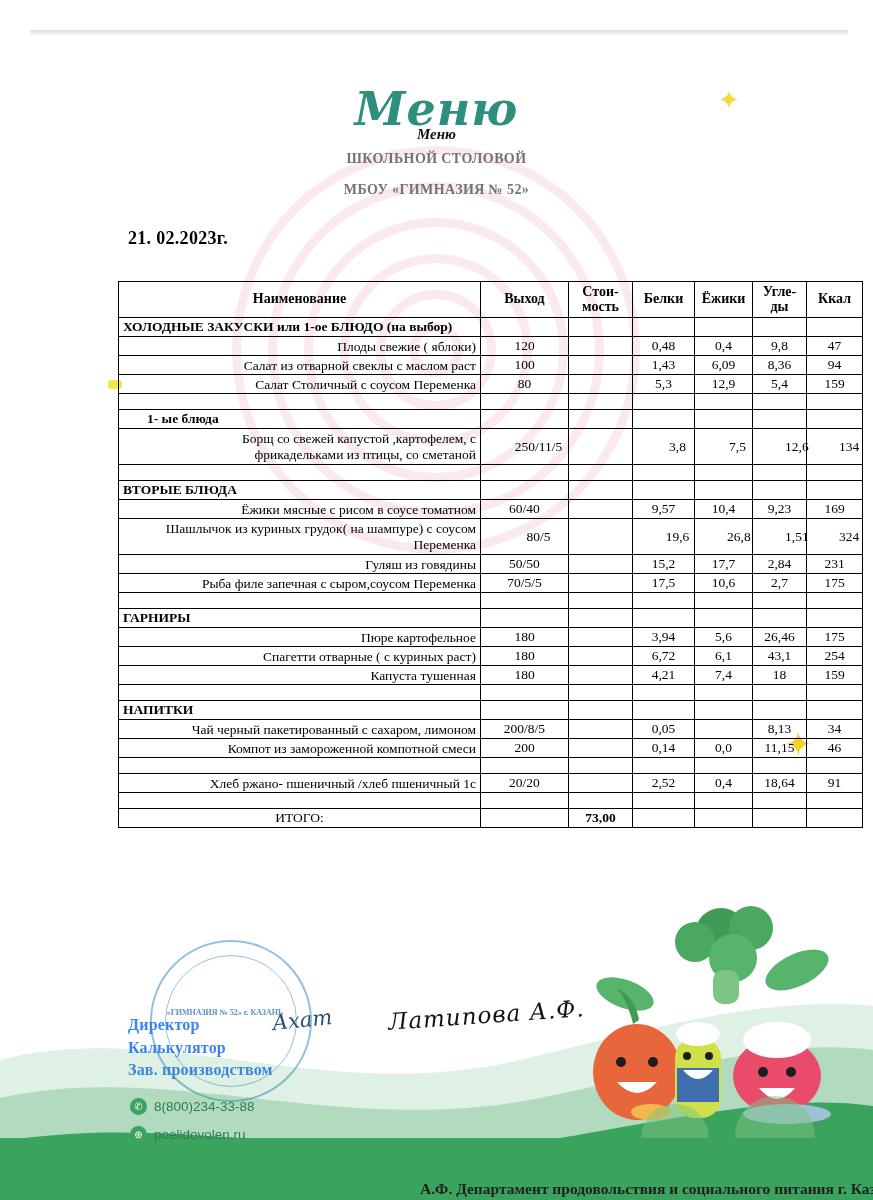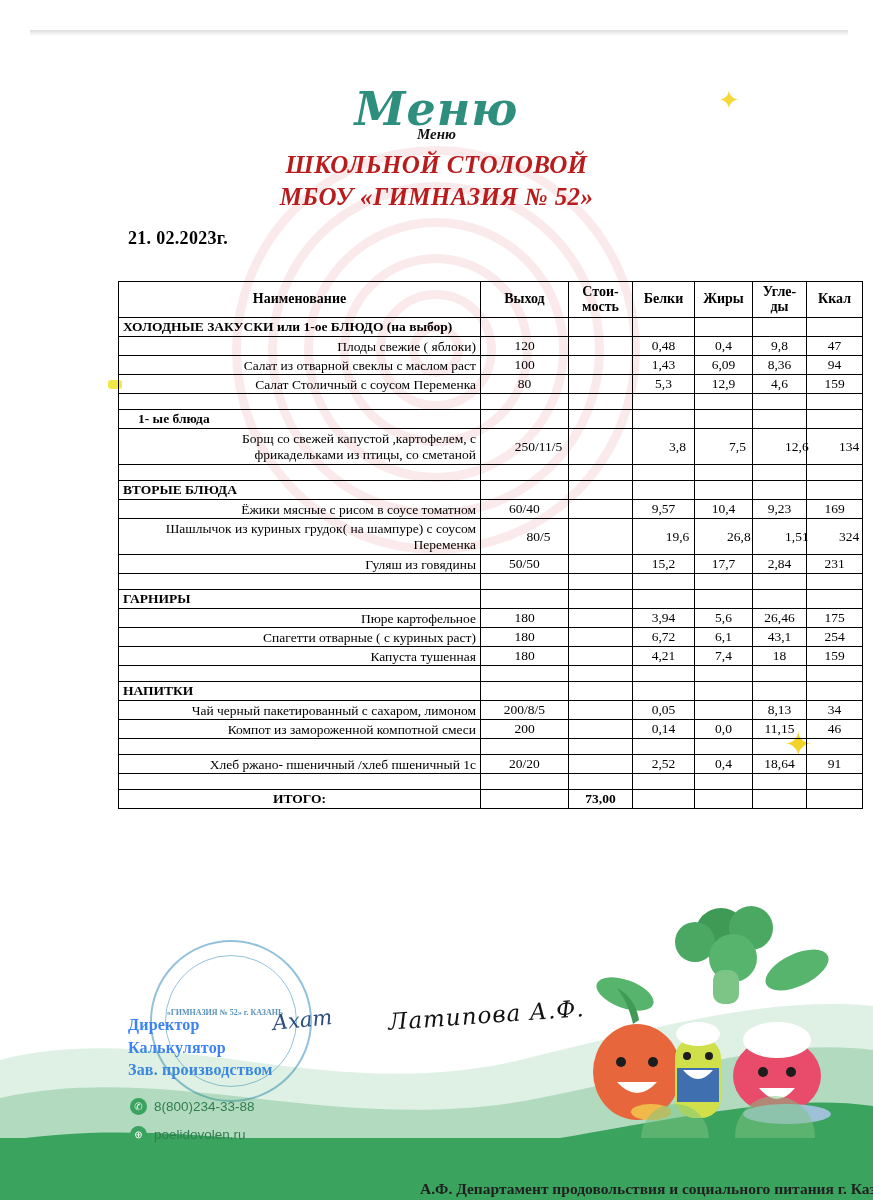--- a/index.html
+++ b/index.html
@@ -64,28 +64,27 @@
   .menu-sub {
     font-family: "Liberation Serif", serif;
     font-size: 15px;
     font-weight: bold;
     font-style: italic;
     color: #111;
     margin-top: -6px;
   }
   .menu-line {
     font-family: "Liberation Serif", serif;
-    font-size: 25px;
-    font-weight: bold;
-    font-style: italic;
-    color: #b91c1c;
+    font-size: 14px;
+    font-weight: bold;
+    color: #737373;
     letter-spacing: 0.4px;
     margin-top: 8px;
   }
-  .menu-line.second { margin-top: 4px; }
+  .menu-line.second { margin-top: 15px; }
 
   .date-line {
     position: absolute;
     left: 128px;
     top: 228px;
     font-size: 18px;
     font-weight: bold;
     color: #000;
     letter-spacing: 0.3px;
   }
@@ -126,26 +125,26 @@
   col.c-carb { width: 54px; }
   col.c-kcal { width: 56px; }
 
   td.name { text-align: right; padding-left: 7px; line-height: 1.15; }
   td.num  { text-align: center; }
   td.section {
     font-weight: bold;
     text-align: left;
     padding-left: 7px;
   }
-  td.section.indent { padding-left: 19px; }
+  td.section.indent { padding-left: 28px; }
   tr.spacer td { height: 13px; }
   tr.tall td { height: 33px; padding-left: 32px; }
   td.total-label {
     text-align: center;
-    font-weight: bold;
+    font-weight: normal;
     font-size: 15px;
     padding-right: 44px;
   }
   td.total-val {
     text-align: center;
     font-weight: bold;
     font-size: 15px;
   }
 
   
@@ -327,21 +326,21 @@
       </colgroup>
       <thead>
         <tr>
           <th>Наименование</th>
           <th>Выход</th>
           <th>
             <div>Стои-</div>
             <div>мость</div>
           </th>
           <th>Белки</th>
-          <th>Жиры</th>
+          <th>Ёжики</th>
           <th>
             <div>Угле-</div>
             <div>ды</div>
           </th>
           <th>Ккал</th>
         </tr>
       </thead>
       <tbody>
           <tr>
             <td class="section">ХОЛОДНЫЕ ЗАКУСКИ или 1-ое БЛЮДО (на выбор)</td>
@@ -369,21 +368,21 @@
             <td class="num">6,09</td>
             <td class="num">8,36</td>
             <td class="num">94</td>
           </tr>
           <tr>
             <td class="name">Салат Столичный с соусом Переменка</td>
             <td class="num">80</td>
             <td class="num"></td>
             <td class="num">5,3</td>
             <td class="num">12,9</td>
-            <td class="num">4,6</td>
+            <td class="num">5,4</td>
             <td class="num">159</td>
           </tr>
           <tr class="spacer">
             <td></td>
             <td></td>
             <td></td>
             <td></td>
             <td></td>
             <td></td>
             <td></td>
@@ -443,20 +442,29 @@
             <td class="num">324</td>
           </tr>
           <tr>
             <td class="name">Гуляш из говядины</td>
             <td class="num">50/50</td>
             <td class="num"></td>
             <td class="num">15,2</td>
             <td class="num">17,7</td>
             <td class="num">2,84</td>
             <td class="num">231</td>
+          </tr>
+          <tr>
+            <td class="name">Рыба филе запечная с сыром,соусом Переменка</td>
+            <td class="num">70/5/5</td>
+            <td class="num"></td>
+            <td class="num">17,5</td>
+            <td class="num">10,6</td>
+            <td class="num">2,7</td>
+            <td class="num">175</td>
           </tr>
           <tr class="spacer">
             <td></td>
             <td></td>
             <td></td>
             <td></td>
             <td></td>
             <td></td>
             <td></td>
           </tr>

